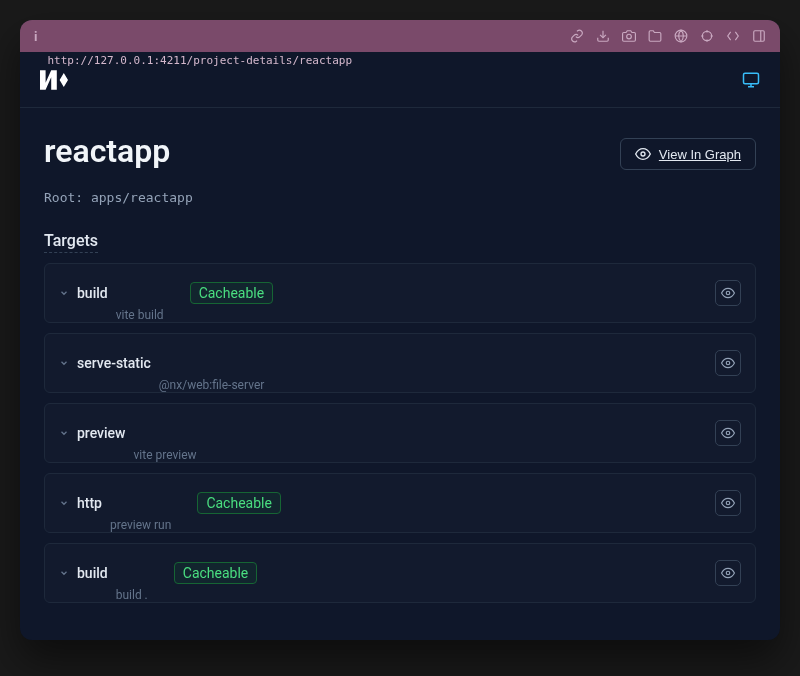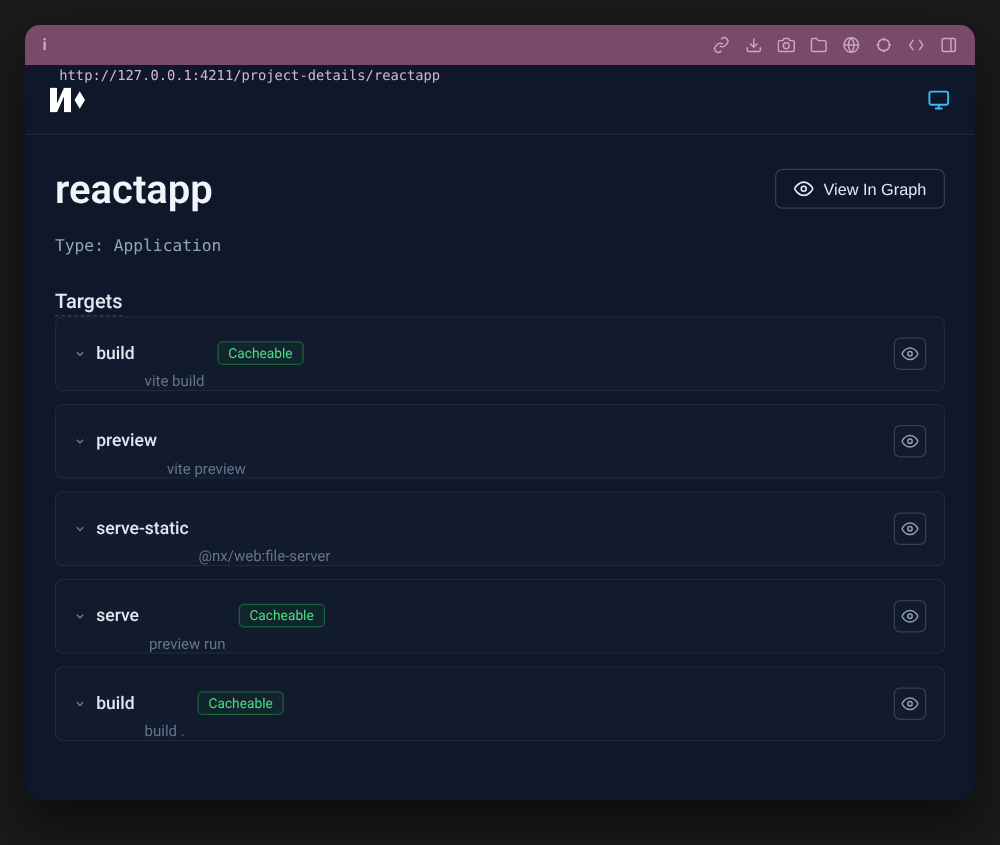--- a/index.html
+++ b/index.html
@@ -77,54 +77,56 @@
       color: #38bdf8;
       width: 18px;
       height: 18px;
     }
     .content {
       padding: 24px 24px;
     }
     .title-row {
       display: flex;
       justify-content: space-between;
-      align-items: center;
+      align-items: flex-end;
       margin-bottom: 18px;
     }
     .page-title {
       color: #f1f5f9;
       font-size: 32px;
       font-weight: 600;
     }
     .view-graph-btn {
       display: flex;
       align-items: center;
       gap: 8px;
       padding: 7px 14px;
       border: 1px solid #334155;
       border-radius: 6px;
       color: #e2e8f0;
       font-size: 13px;
       background: transparent;
       cursor: pointer;
+      text-decoration: underline;
     }
     .meta-line {
       color: #94a3b8;
       font-family: "SF Mono", Monaco, monospace;
       font-size: 13px;
       line-height: 1.6;
     }
     .meta-key {
       color: #94a3b8;
     }
     .section-title {
       color: #e2e8f0;
       font-size: 16px;
       font-weight: 500;
       margin-top: 22px;
+      margin-bottom: 10px;
       border-bottom: 1px dashed #334155;
       display: inline-block;
       padding-bottom: 2px;
     }
     .targets-list {
       display: flex;
       flex-direction: column;
       gap: 10px;
     }
     .target-item {
@@ -151,22 +153,22 @@
       font-size: 12px;
       margin-left: 8px;
       margin-top: 44px;
     }
     .badge {
       display: inline-block;
       padding: 2px 8px;
       border: 1px solid #166534;
       border-radius: 4px;
       color: #4ade80;
-      font-size: 11px;
-      margin-left: 10px;
+      font-size: 14px;
+      margin-left: 26px;
       background: rgba(22, 101, 52, 0.15);
     }
     .target-item .spacer {
       flex: 1;
     }
     .eye-btn {
       width: 26px;
       height: 26px;
       border: 1px solid #334155;
       border-radius: 5px;
@@ -271,22 +273,22 @@
               <path d="M1 12s4-8 11-8 11 8 11 8-4 8-11 8-11-8-11-8z"></path>
               <circle cx="12" cy="12" r="3"></circle>
             </svg>
           </span>
         <span>View In Graph</span>
       </button>
     </div>
 
     <div>
       <div class="meta-line">
-        <span class="meta-key">Type:</span>
-        <span>Application</span>
+        <span class="meta-key">Root:</span>
+        <span>apps/reactapp</span>
       </div>
     </div>
 
     <h2 class="section-title">Targets</h2>
 
     <div class="targets-list" id="targets-list">
     <div class="target-item">
           <span class="chevron">
             <svg width="10" height="10" viewBox="0 0 24 24" fill="none" stroke="currentColor" stroke-width="3">
               <polyline points="6 9 12 15 18 9"></polyline>
@@ -304,57 +306,57 @@
               </svg>
             </span>
           </button>
         </div>
         <div class="target-item">
           <span class="chevron">
             <svg width="10" height="10" viewBox="0 0 24 24" fill="none" stroke="currentColor" stroke-width="3">
               <polyline points="6 9 12 15 18 9"></polyline>
             </svg>
           </span>
+          <span class="target-name">serve-static</span>
+          <span class="target-command">@nx/web:file-server</span>
+          <span class="spacer"></span>
+          <button class="eye-btn">
+            <span>
+              <svg width="14" height="14" viewBox="0 0 24 24" fill="none" stroke="currentColor" stroke-width="2">
+                <path d="M1 12s4-8 11-8 11 8 11 8-4 8-11 8-11-8-11-8z"></path>
+                <circle cx="12" cy="12" r="3"></circle>
+              </svg>
+            </span>
+          </button>
+        </div>
+        <div class="target-item">
+          <span class="chevron">
+            <svg width="10" height="10" viewBox="0 0 24 24" fill="none" stroke="currentColor" stroke-width="3">
+              <polyline points="6 9 12 15 18 9"></polyline>
+            </svg>
+          </span>
           <span class="target-name">preview</span>
           <span class="target-command">vite preview</span>
           <span class="spacer"></span>
           <button class="eye-btn">
             <span>
               <svg width="14" height="14" viewBox="0 0 24 24" fill="none" stroke="currentColor" stroke-width="2">
                 <path d="M1 12s4-8 11-8 11 8 11 8-4 8-11 8-11-8-11-8z"></path>
                 <circle cx="12" cy="12" r="3"></circle>
               </svg>
             </span>
           </button>
         </div>
         <div class="target-item">
           <span class="chevron">
             <svg width="10" height="10" viewBox="0 0 24 24" fill="none" stroke="currentColor" stroke-width="3">
               <polyline points="6 9 12 15 18 9"></polyline>
             </svg>
           </span>
-          <span class="target-name">serve-static</span>
-          <span class="target-command">@nx/web:file-server</span>
-          <span class="spacer"></span>
-          <button class="eye-btn">
-            <span>
-              <svg width="14" height="14" viewBox="0 0 24 24" fill="none" stroke="currentColor" stroke-width="2">
-                <path d="M1 12s4-8 11-8 11 8 11 8-4 8-11 8-11-8-11-8z"></path>
-                <circle cx="12" cy="12" r="3"></circle>
-              </svg>
-            </span>
-          </button>
-        </div>
-        <div class="target-item">
-          <span class="chevron">
-            <svg width="10" height="10" viewBox="0 0 24 24" fill="none" stroke="currentColor" stroke-width="3">
-              <polyline points="6 9 12 15 18 9"></polyline>
-            </svg>
-          </span>
-          <span class="target-name">serve</span>
+          <span class="target-name">http</span>
           <span class="target-command">preview run</span>
           <span class="badge">Cacheable</span>
           <span class="spacer"></span>
           <button class="eye-btn">
             <span>
               <svg width="14" height="14" viewBox="0 0 24 24" fill="none" stroke="currentColor" stroke-width="2">
                 <path d="M1 12s4-8 11-8 11 8 11 8-4 8-11 8-11-8-11-8z"></path>
                 <circle cx="12" cy="12" r="3"></circle>
               </svg>
             </span>

